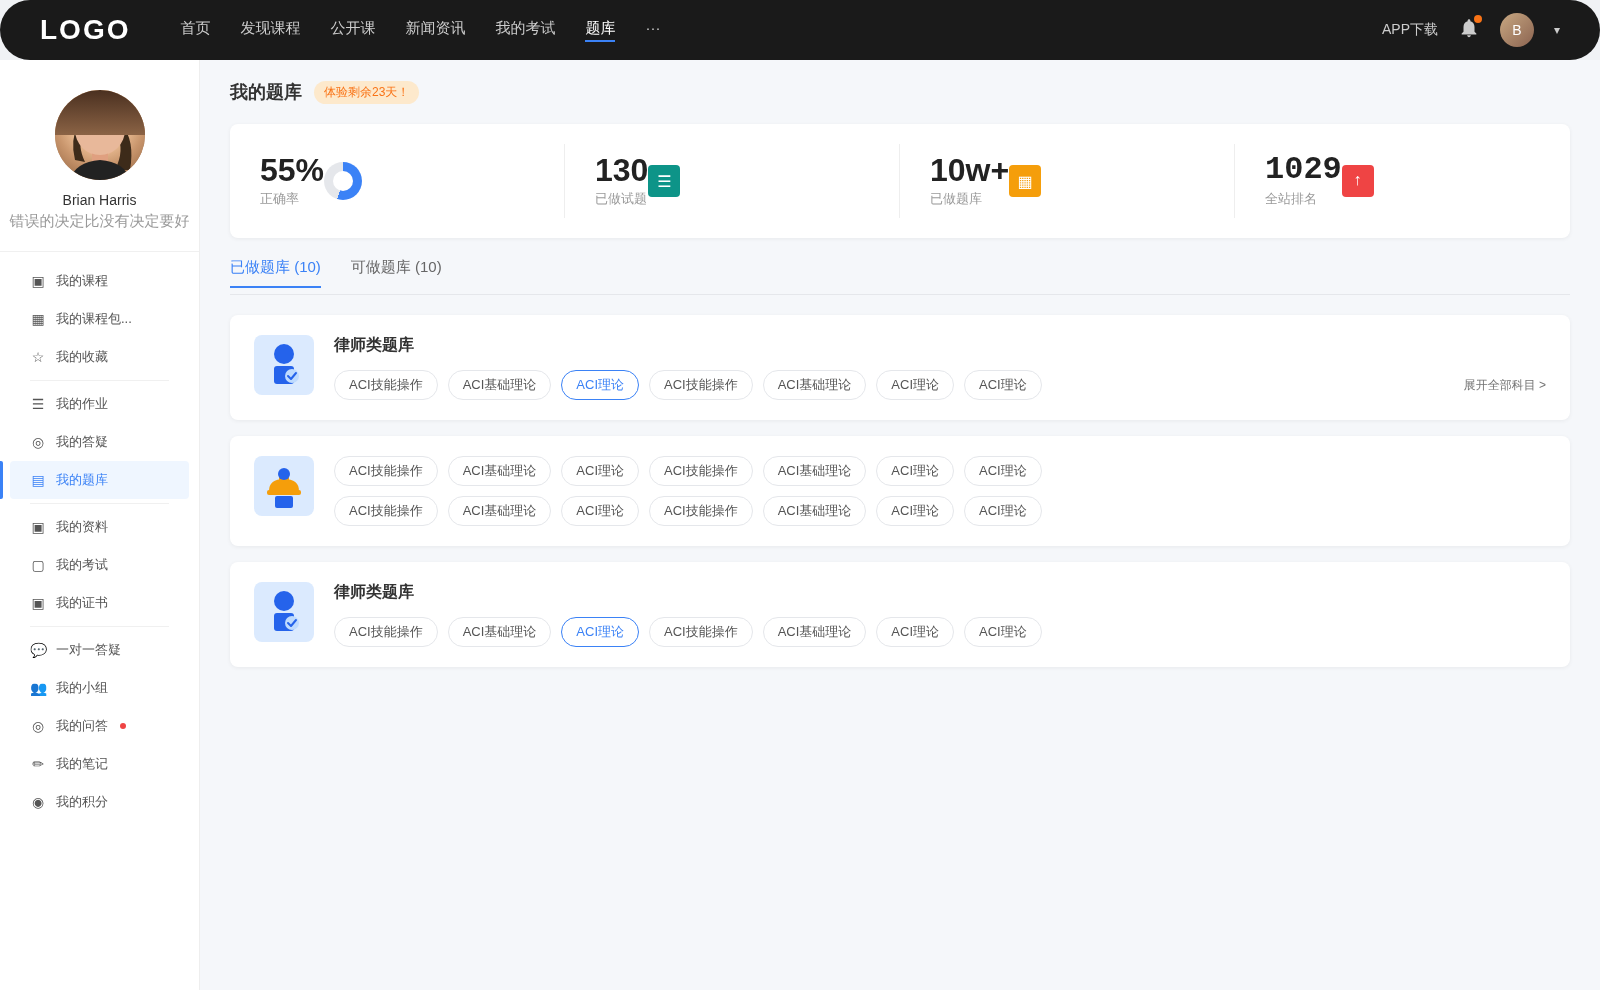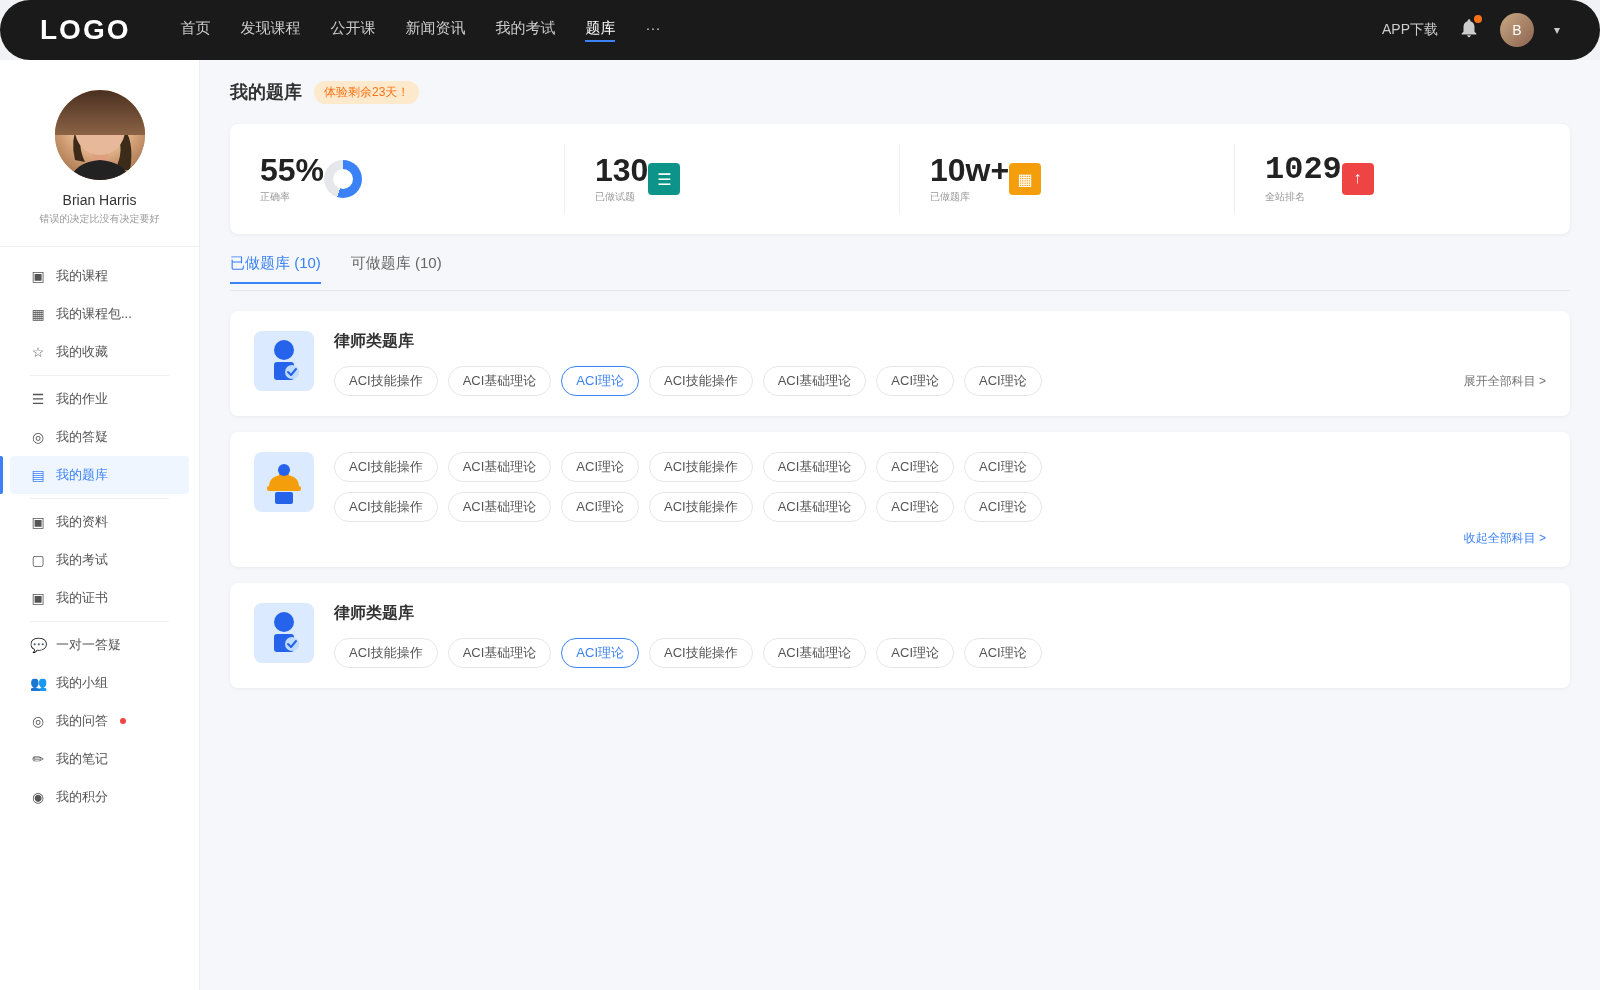--- a/index.html
+++ b/index.html
@@ -131,21 +131,21 @@
       background: linear-gradient(180deg, #4a3020 0%, #8b6345 100%);
       border-radius: 50% 50% 0 0;
     }
     .sidebar-name {
       font-size: 14px;
       font-weight: 500;
       color: #333;
       margin-bottom: 4px;
     }
     .sidebar-motto {
-      font-size: 10px;
+      font-size: 15px;
       color: #999;
     }
     .sidebar-menu {
       list-style: none;
       padding: 0 10px;
     }
     .sidebar-menu-item {
       display: flex;
       align-items: center;
       gap: 10px;
@@ -232,21 +232,21 @@
     }
     .stat-item:last-child { border-right: none; font-family: Liberation Mono, monospace; }
     .stat-text {}
     .stat-value {
       font-size: 32px;
       font-weight: 700;
       color: #222;
       line-height: 1;
     }
     .stat-label {
-      font-size: 10px;
+      font-size: 13px;
       color: #999;
       margin-top: 4px;
     }
     .stat-icon-wrap {
       display: flex;
       align-items: center;
       justify-content: center;
     }
     
     .pie-chart {
@@ -608,21 +608,20 @@
           </div>
           <div class="tags-row-2">
             <span class="tag">ACI技能操作</span>
             <span class="tag">ACI基础理论</span>
             <span class="tag">ACI理论</span>
             <span class="tag">ACI技能操作</span>
             <span class="tag">ACI基础理论</span>
             <span class="tag">ACI理论</span>
             <span class="tag">ACI理论</span>
           </div>
-          <div class="collapse-link">收起全部科目 &gt;</div>
         </div>
       </div>
     </div>
 
     <div class="bank-card">
       <div style="display:flex; align-items:flex-start; gap:20px;">
         <div class="bank-icon">
           <svg width="50" height="50" viewBox="0 0 50 50">
             <circle cx="25" cy="14" r="10" fill="#2563eb"></circle>
             <rect x="15" y="26" width="20" height="18" rx="3" fill="#2563eb"></rect>

